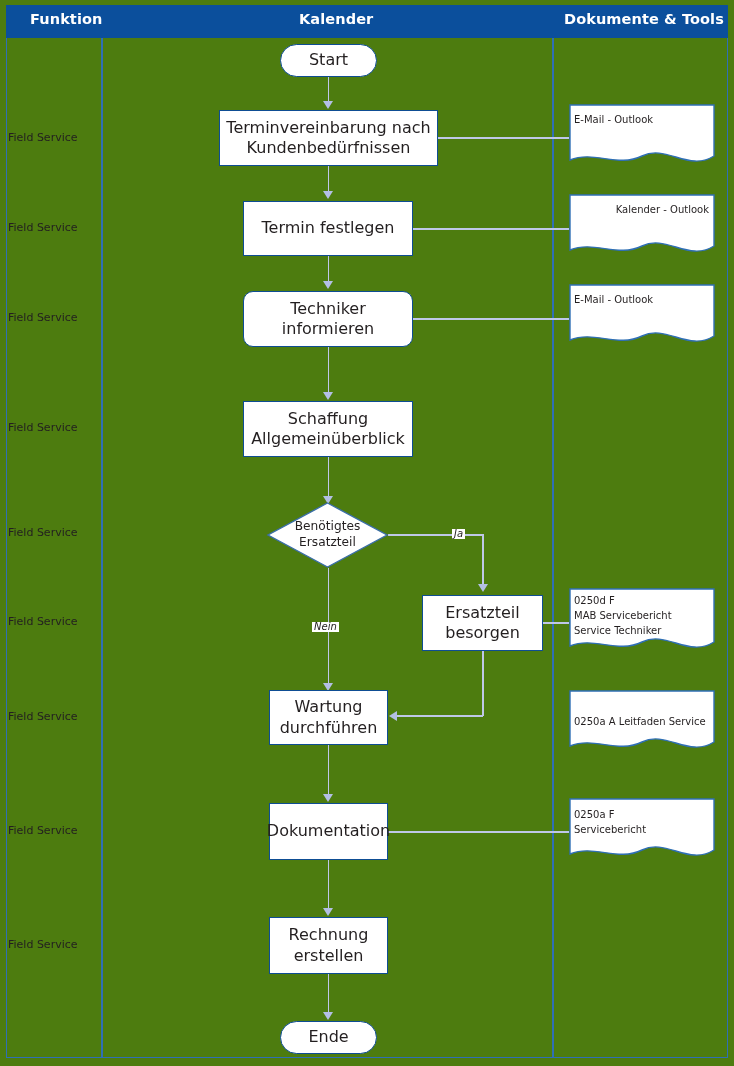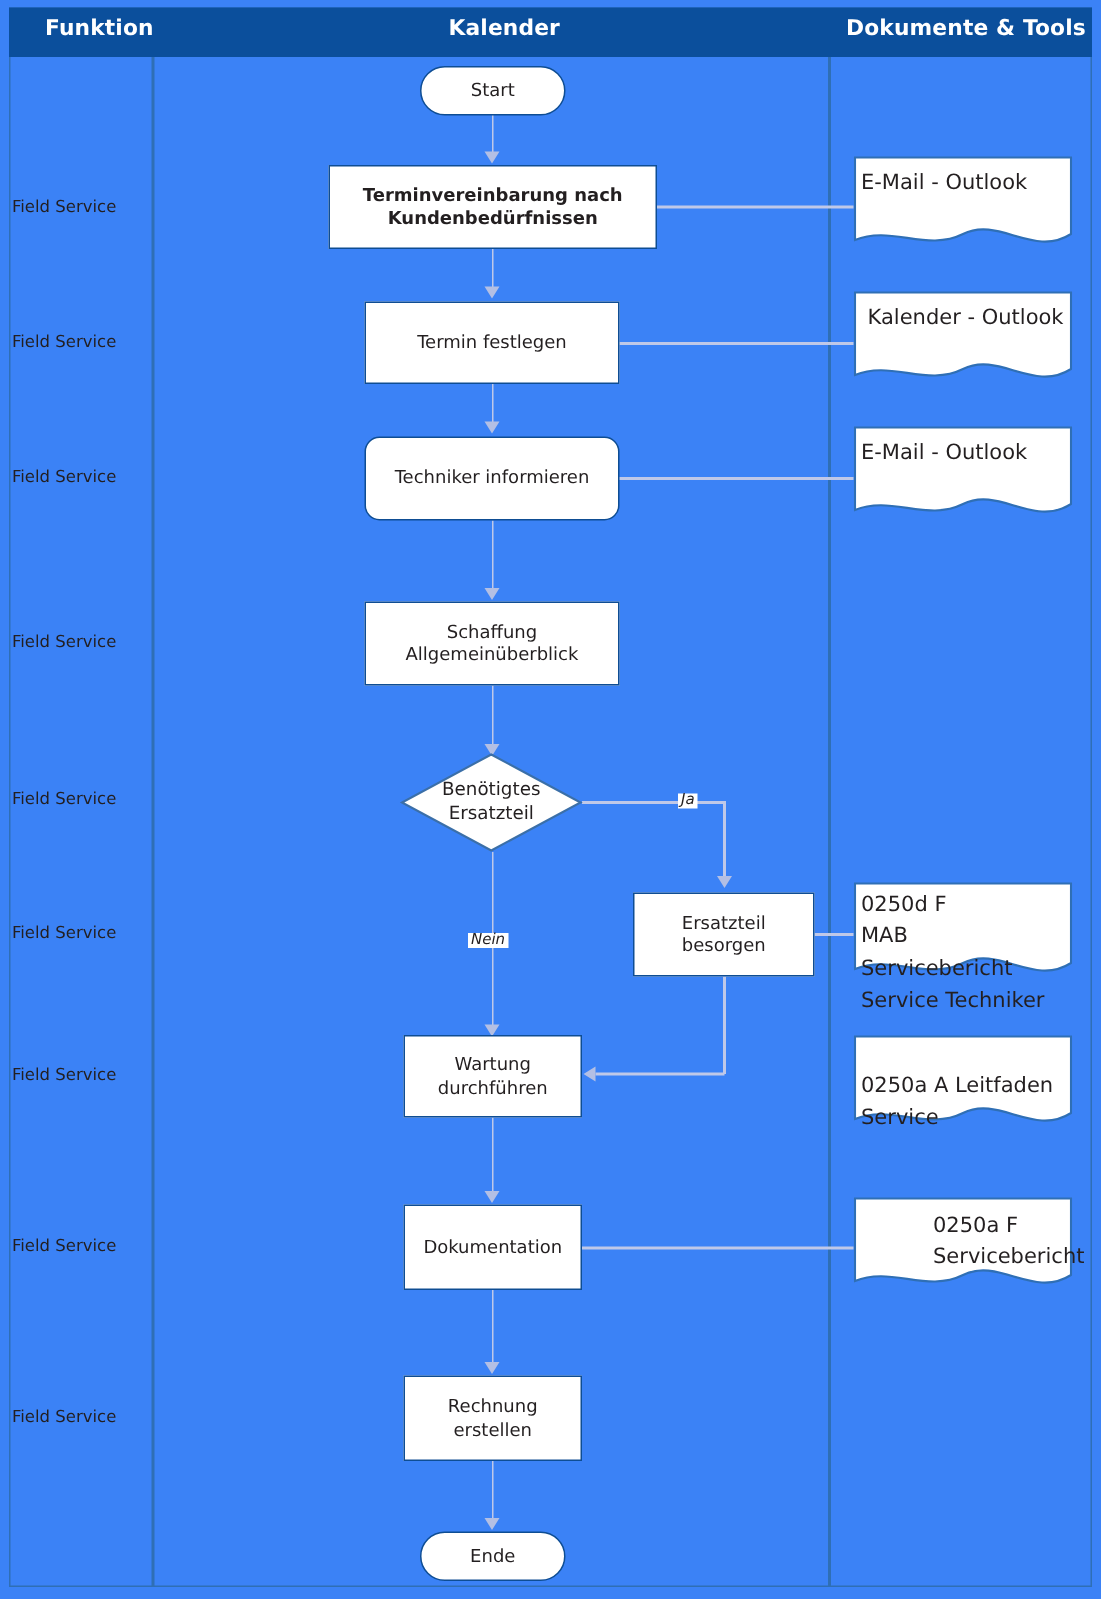--- a/index.html
+++ b/index.html
@@ -8,21 +8,21 @@
     background: #ffffff;
   }
   body {
     font-family: "DejaVu Sans", sans-serif;
   }
   #sheet {
     position: relative;
     width: 734px;
     height: 1066px;
     overflow: hidden;
-    background: #3b82f6;
+    background: #4d7c0f;
   }
 
   
   .frame {
     position: absolute;
     left: 6px;
     top: 5px;
     width: 722px;
     height: 1053px;
     border: 1px solid #2f6fb5;
@@ -74,21 +74,21 @@
   .node {
     position: absolute;
     box-sizing: border-box;
     border: 1.4px solid #0e4d93;
     background: #ffffff;
     display: flex;
     align-items: center;
     justify-content: center;
     text-align: center;
     color: #231f20;
-    font-size: 12px;
+    font-size: 16px;
     line-height: 1.28;
     padding: 2px 6px;
   }
   .node.terminal {
     border-radius: 999px;
     border-width: 1.3px;
   }
   .node.process {
     border-width: 1.5px;
   }
@@ -121,21 +121,21 @@
   
   .doc {
     position: absolute;
   }
   .doc svg { position: absolute; left: 0; top: 0; }
   .doc .dlabel {
     position: absolute;
     left: 5px;
     top: 8px;
     right: 6px;
-    font-size: 14px;
+    font-size: 10px;
     line-height: 1.52;
     color: #231f20;
   }
 
   
   .conn-v, .conn-h {
     position: absolute;
     background: #bfc8e8;
   }
   .conn-v { width: 1.6px; }
@@ -229,21 +229,21 @@
   <div class="arrow-down" style="left:323px; top:1012px;"></div>
 
   <div class="conn-h" style="left:438px; top:137px; width:131px;"></div>
   <div class="conn-h" style="left:412px; top:228px; width:157px;"></div>
   <div class="conn-h" style="left:412px; top:318px; width:157px;"></div>
   <div class="conn-h" style="left:543px; top:622px; width:26px;"></div>
   <div class="conn-h" style="left:388px; top:831px; width:181px;"></div>
 
   <div class="node terminal" style="left:280px; top:44px; width:97px; height:33px;">Start</div>
 
-  <div class="node process" style="left:219px; top:110px; width:219px; height:56px;font-weight:bold;">Terminvereinbarung nach Kundenbedürfnissen</div>
+  <div class="node process" style="left:219px; top:110px; width:219px; height:56px;">Terminvereinbarung nach Kundenbedürfnissen</div>
 
   <div class="node process" style="left:243px; top:201px; width:170px; height:55px;">Termin festlegen</div>
 
   <div class="node process" style="left:243px; top:291px; width:170px; height:56px;border-radius:10px;">Techniker informieren</div>
 
   <div class="node process" style="left:243px; top:401px; width:170px; height:56px;">Schaffung Allgemeinüberblick</div>
 
   <div class="decision" style="left:267px; top:502px; width:121px; height:66px;">
     <svg width="121" height="66" viewBox="0 0 121 66">
       <polygon points="60.5,1 120,33 60.5,65 1,33" fill="#ffffff" stroke="#3b6fa8" stroke-width="1.4"></polygon>
@@ -295,17 +295,17 @@
     <svg width="146" height="66" viewBox="0 0 146 66">
       <path d="M1,1 L145,1 L145,52 C120,68 97,40 73,52 C49,64 25,46 1,56 Z" fill="#ffffff" stroke="#2f6fb5" stroke-width="1.4"></path>
     </svg>
     <div class="dlabel" style="top:24px;">0250a A Leitfaden Service</div>
   </div>
 
   <div class="doc" style="left:569px; top:798px; width:146px; height:66px;">
     <svg width="146" height="66" viewBox="0 0 146 66">
       <path d="M1,1 L145,1 L145,52 C120,68 97,40 73,52 C49,64 25,46 1,56 Z" fill="#ffffff" stroke="#2f6fb5" stroke-width="1.4"></path>
     </svg>
-    <div class="dlabel" style="top:9px; white-space:pre-line;margin-left:48px;">0250a F
+    <div class="dlabel" style="top:9px; white-space:pre-line;">0250a F
 Servicebericht</div>
   </div>
 
 </div>
 
 </body></html>

